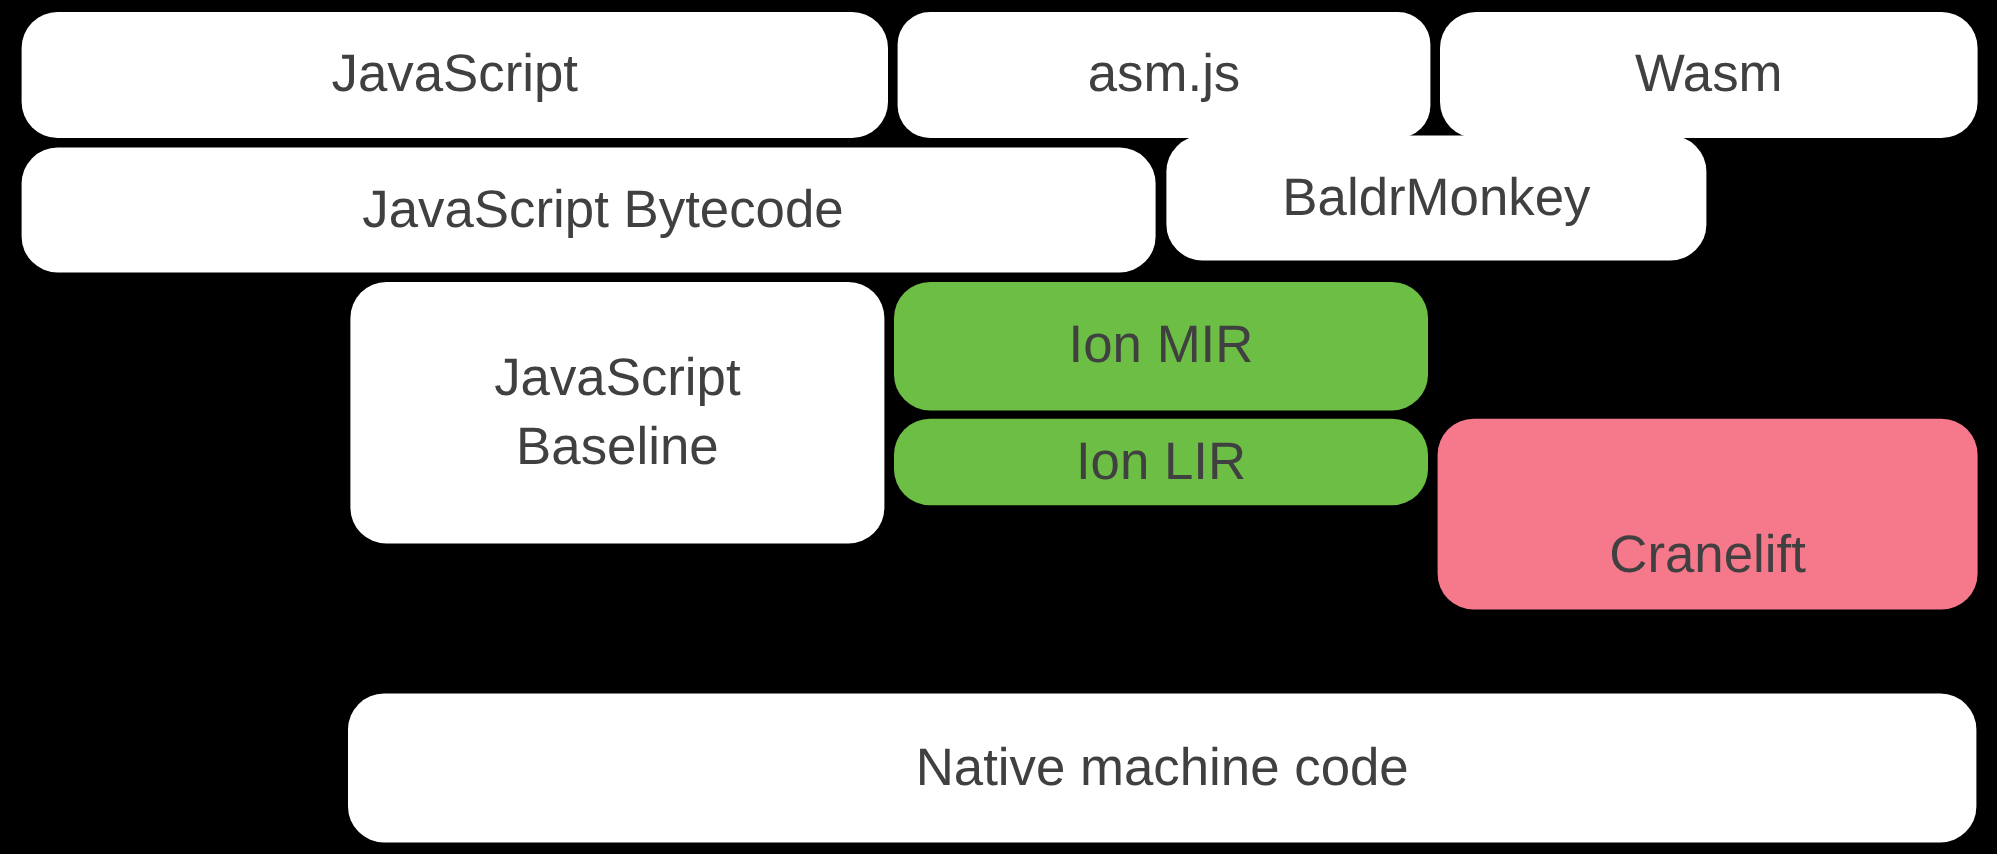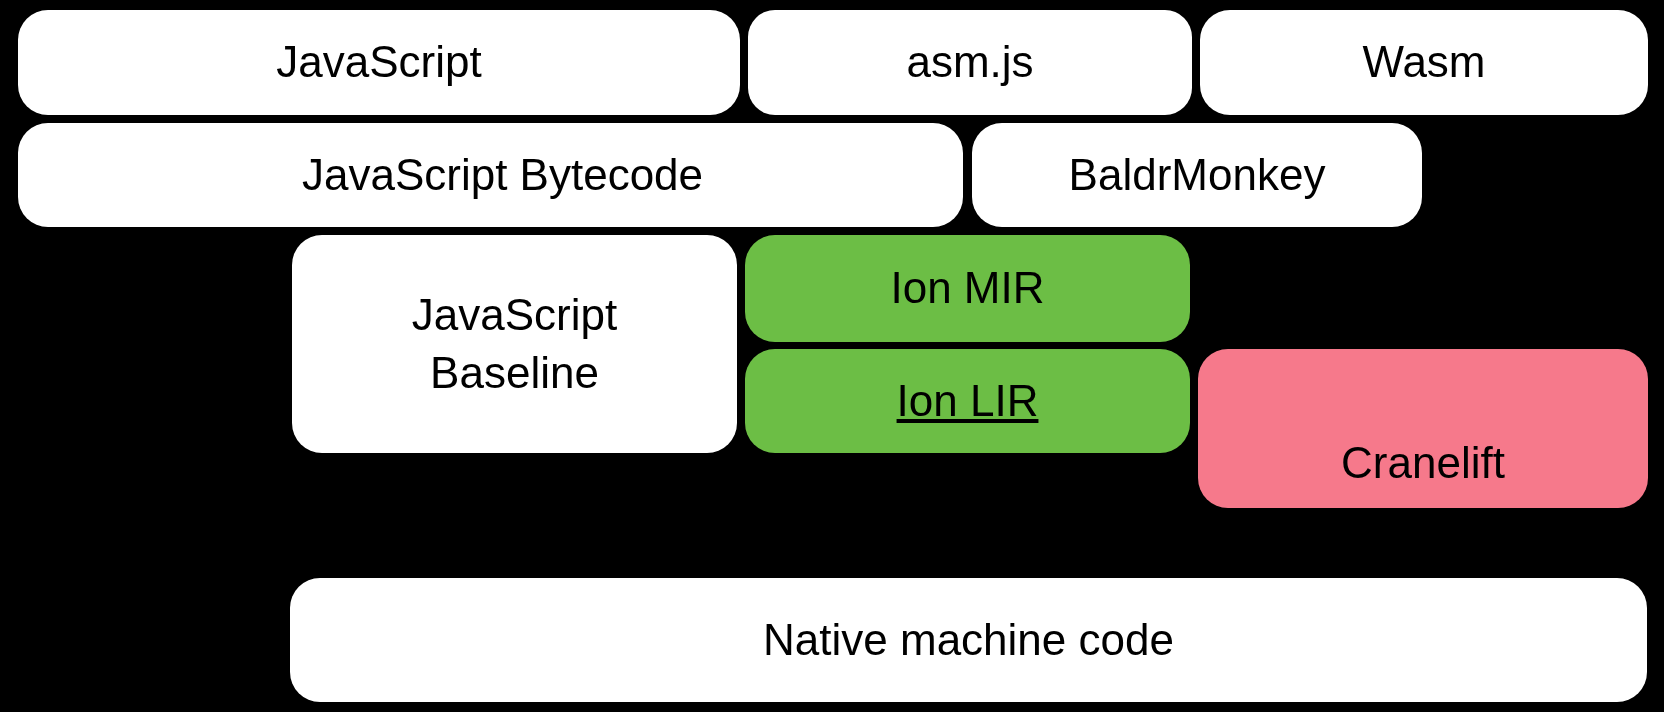--- a/index.html
+++ b/index.html
@@ -6,21 +6,21 @@
     margin: 0;
     padding: 0;
     background: #000000;
   }
   #canvas {
     position: relative;
     width: 1664px;
     height: 712px;
     background: #000000;
     font-family: "Liberation Sans", sans-serif;
-    color: #000000;
+    color: #404040;
     overflow: hidden;
   }
   .box {
     position: absolute;
     border-radius: 30px;
     display: flex;
     align-items: center;
     justify-content: center;
     text-align: center;
     font-size: 44px;
@@ -32,26 +32,26 @@
   .c-gray  { background: #e8e8e8; }
   .c-green { background: #6cbe45; }
   .c-pink  { background: #f6798b; }
 
   
   .b-javascript { left: 18px;   top: 10px;  width: 722px;  height: 105px; }
   .b-asmjs      { left: 748px;  top: 10px;  width: 444px;  height: 105px; border-radius: 27px; }
   .b-wasm       { left: 1200px; top: 10px;  width: 448px;  height: 105px; }
   
   .b-bytecode    { left: 18px;  top: 123px; width: 945px;  height: 104px; padding-left: 24px; }
-  .b-baldrmonkey { left: 972px; top: 123px; width: 450px;  height: 104px; }
+  .b-baldrmonkey { left: 972px; top: 113px; width: 450px;  height: 104px; }
   
   .b-interpreter { left: 18px;  top: 235px; width: 268px;  height: 333px; }
   .b-baseline    { left: 292px; top: 235px; width: 445px;  height: 218px; }
   .b-ion-mir     { left: 745px; top: 235px; width: 445px;  height: 107px; }
-  .b-ion-lir     { left: 745px; top: 349px; width: 445px;  height: 104px; text-decoration: underline; }
+  .b-ion-lir     { left: 745px; top: 349px; width: 445px;  height: 72px; }
   .b-cranelift   { left: 1198px; top: 349px; width: 450px; height: 159px; padding-top: 70px; }
   
   .b-macro  { left: 293px; top: 461px; width: 900px;  height: 109px; }
   .b-native { left: 290px; top: 578px; width: 1357px; height: 124px; }
 </style>
 </head>
 <body>
 
 <div id="canvas">
 

